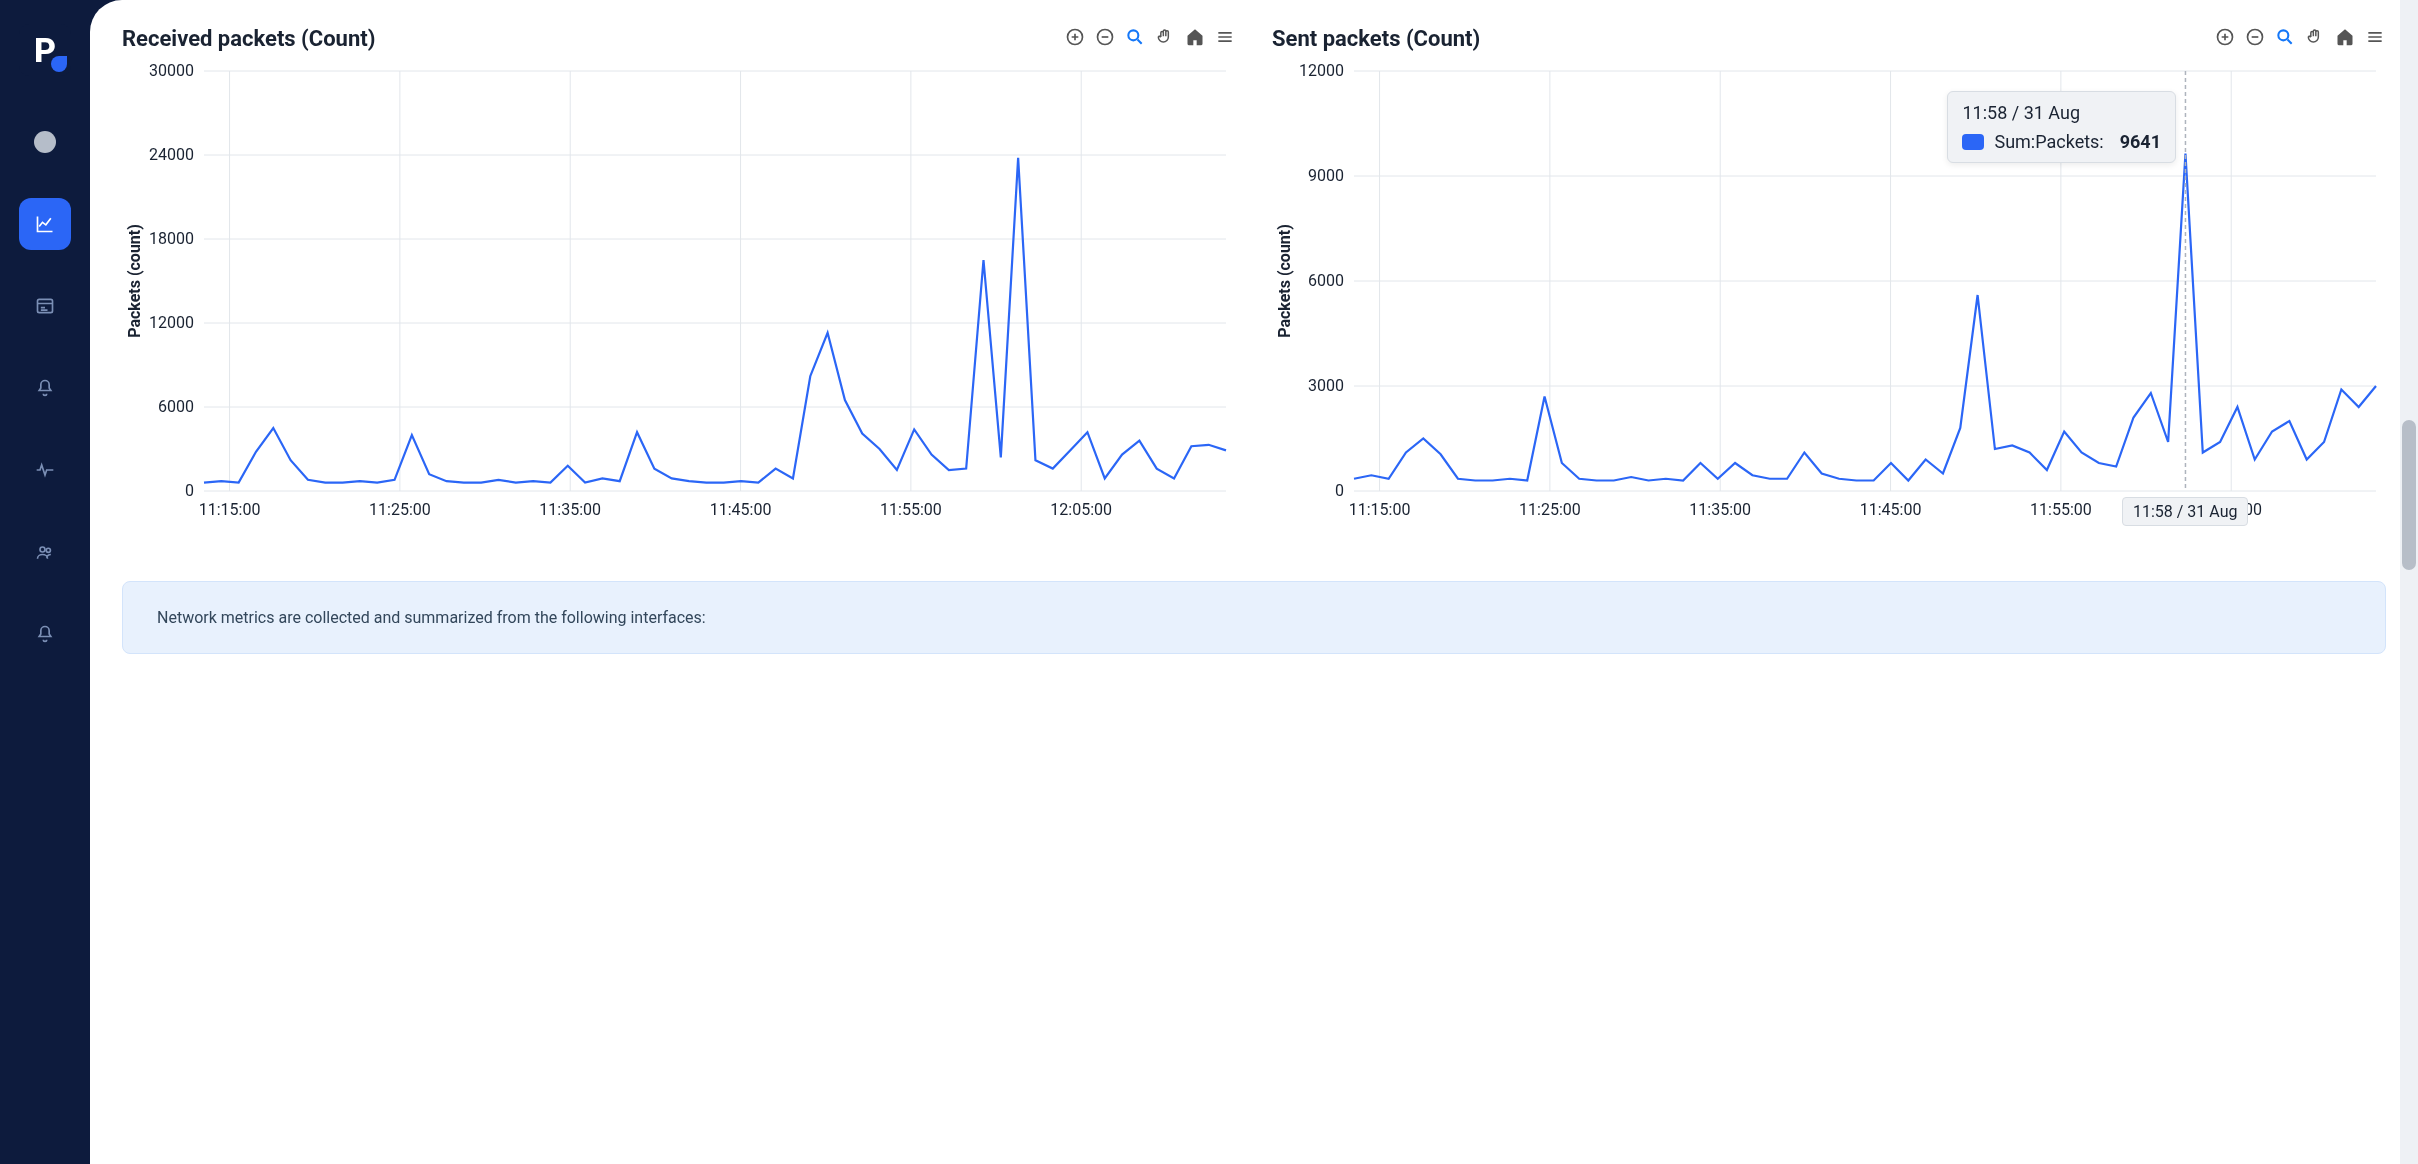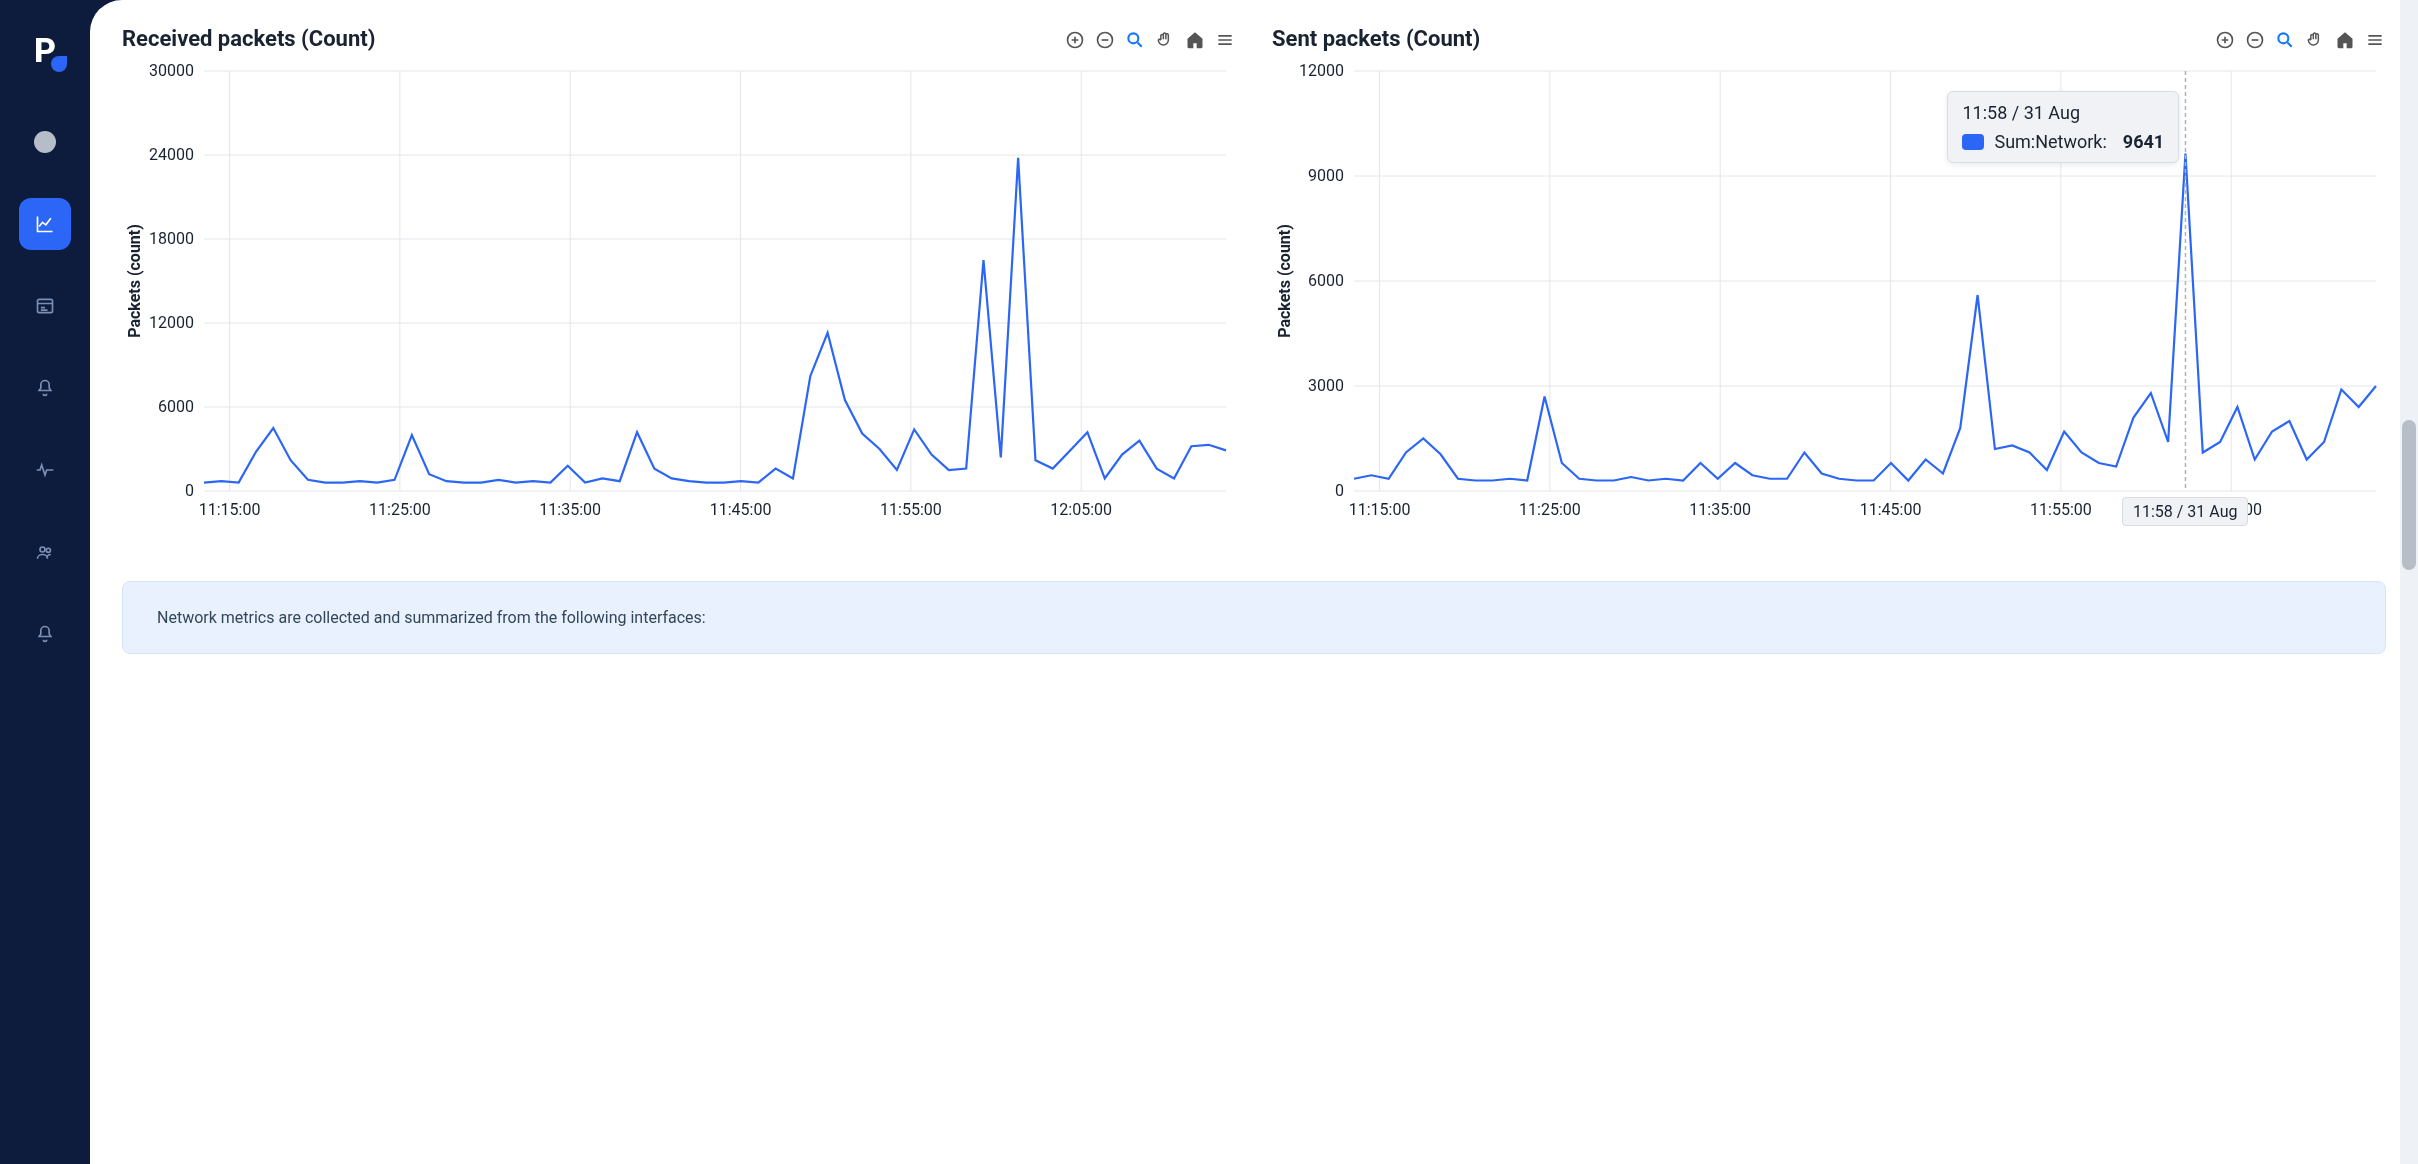--- a/index.html
+++ b/index.html
@@ -67,21 +67,21 @@
   padding: 26px 32px 0 32px;
   overflow: hidden;
   display: flex;
   flex-direction: column;
 }
 .charts-row { display: flex; gap: 36px; }
 .chart-panel { flex: 1; display: flex; flex-direction: column; }
 .chart-header {
   display: flex;
   justify-content: space-between;
-  align-items: flex-end;
+  align-items: flex-start;
   margin-bottom: 10px;
 }
 .chart-title { font-size: 22px; font-weight: 700; color: #1a2332; }
 .toolbar { display: flex; gap: 8px; align-items: center; }
 .tool {
   width: 22px; height: 22px;
   display: flex; align-items: center; justify-content: center;
   color: #555;
   cursor: pointer;
 }
@@ -338,21 +338,21 @@
                 <line x1="959.2166666666667" x2="959.2166666666667" y1="10" y2="430"></line>
               </g>
               <text x="18" y="220" class="y-label-text" text-anchor="middle" transform="rotate(-90 18 220)">Packets (count)</text>
               <path d="M82 417.75 L99.32203389830508 414.25 L116.64406779661016 417.75 L133.96610169491527 391.5 L151.28813559322032 377.5 L168.61016949152543 393.25 L185.93220338983053 417.75 L203.25423728813558 419.5 L220.57627118644066 419.5 L237.89830508474577 417.75 L255.22033898305085 419.5 L272.54237288135596 335.5 L289.86440677966107 402 L307.18644067796606 417.75 L324.50847457627117 419.5 L341.8305084745763 419.5 L359.1525423728813 416 L376.47457627118644 419.5 L393.79661016949154 417.75 L411.1186440677966 419.5 L428.4406779661017 402 L445.76271186440675 417.75 L463.08474576271186 402 L480.40677966101697 414.25 L497.7288135593221 417.75 L515.050847457627 417.75 L532.3728813559321 391.5 L549.6949152542372 412.5 L567.0169491525423 417.75 L584.3389830508474 419.5 L601.6610169491526 419.5 L618.9830508474577 402 L636.3050847457627 419.5 L653.6271186440678 398.5 L670.9491525423729 412.5 L688.271186440678 367 L705.5932203389831 234 L722.9152542372881 388 L740.2372881355932 384.5 L757.5593220338983 391.5 L774.8813559322034 409 L792.2033898305085 370.5 L809.5254237288135 391.5 L826.8474576271186 402 L844.1694915254237 405.5 L861.4915254237288 356.5 L878.8135593220339 332 L896.1355932203389 381 L913.4576271186442 92.565 L930.7796610169491 391.5 L948.1016949152541 381 L965.4237288135594 346 L982.7457627118644 398.5 L1000.0677966101696 370.5 L1017.3898305084746 360 L1034.7118644067796 398.5 L1052.0338983050847 381 L1069.3559322033898 328.5 L1086.677966101695 346 L1104 325 " class="series"></path>
               <line x1="913.4576271186442" x2="913.4576271186442" y1="10" y2="430" class="hover-line"></line>
             </svg>
           <div class="tooltip" id="tt" style="left: 675.458px; top: 30px;">
             <div>11:58 / 31 Aug</div>
             <div class="t-row">
               <span class="swatch"></span>
-              <span class="t-series">Sum:Network:</span>
+              <span class="t-series">Sum:Packets:</span>
               <span class="t-val">9641</span>
             </div>
           </div>
           <div class="hover-x-tag" id="xtag" style="left: 849.958px; top: 436px;">11:58 / 31 Aug</div>
         </div>
       </div>
     </div>
 
     <div class="info-banner">
       <span>Network metrics are collected and summarized from the following interfaces:</span>

